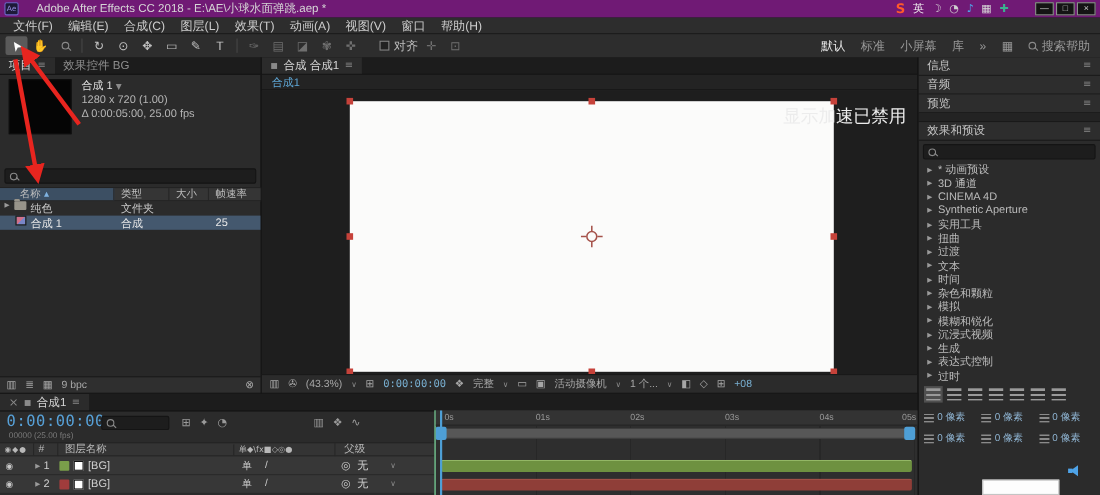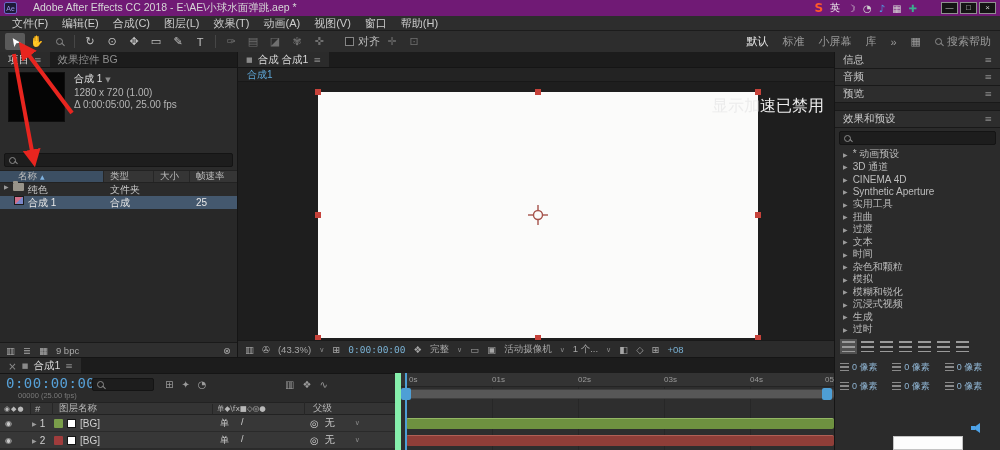--- a/index.html
+++ b/index.html
@@ -107,40 +107,40 @@
   .al.on{box-shadow:0 0 0 2px #505050;background-color:#505050}
   .fields{display:grid;grid-template-columns:1fr 1fr 1fr;gap:6px 2px;padding:4px 5px}
   .fld{display:flex;align-items:center;gap:3px;font-size:9px;color:#8fb4d2}
   .fld .ic{width:9px;height:8px;background:repeating-linear-gradient(to bottom,#8a8a8a 0 1.5px,transparent 1.5px 3.5px);flex:none}
   .speaker{position:absolute;right:14px;top:370px;width:16px;height:12px}
   .speaker::before{content:"";position:absolute;left:1px;top:4px;width:4px;height:4px;background:#4ea3e8}
   .speaker::after{content:"";position:absolute;left:3px;top:1px;border:5px solid transparent;border-right:7px solid #4ea3e8;border-left:0}
 
   
   .tl-tc{position:absolute;left:6px;top:17px;font-family:"DejaVu Sans Mono",monospace;font-size:14px;color:#57a1d8;letter-spacing:.5px}
-  .tl-tcsub{position:absolute;left:18px;top:33px;font-size:7.5px;color:#7a7a7a}
+  .tl-tcsub{position:absolute;left:8px;top:33px;font-size:7.5px;color:#7a7a7a}
   .tl-search{position:absolute;left:92px;top:20px;width:62px;height:13px}
   .tl-icons{position:absolute;top:21px;display:flex;gap:8px;color:#9a9a9a;font-size:10px}
   .tl-colhdr{position:absolute;left:0;top:44px;width:395px;height:13px;background:#343434;border-top:1px solid #222;border-bottom:1px solid #222;display:flex;align-items:center;font-size:9.5px;color:#b8b8b8}
   .c-av{width:30px;padding-left:4px;font-size:7px;letter-spacing:1px}
   .c-num{width:22px;border-left:1px solid #262626;padding-left:4px}
   .c-name{width:160px;border-left:1px solid #262626;padding-left:6px}
   .c-sw{width:92px;border-left:1px solid #262626;padding-left:4px;font-size:7.5px}
   .c-par{flex:1;border-left:1px solid #262626;padding-left:8px}
   .lrow{position:absolute;left:0;width:395px;height:17px;background:#373737;border-bottom:1px solid #2a2a2a;display:flex;align-items:center;font-size:10px;color:#d0d0d0}
   .l-av{width:30px;padding-left:5px;font-size:8px;color:#c8c8c8}
   .l-num{width:22px;display:flex;align-items:center;gap:3px;padding-left:2px}
   .l-num .i-caret{font-size:6px;color:#9a9a9a}
   .l-name{width:160px;display:flex;align-items:center;gap:4px;padding-left:2px}
   .lab{width:9px;height:9px;border-radius:1px;flex:none}
   .sol{width:9px;height:9px;background:#fff;border:1px solid #141414;flex:none}
   .l-sw{width:92px;display:flex;gap:12px;padding-left:8px;font-size:9px}
   .l-par{flex:1;display:flex;align-items:center;gap:6px;padding-left:6px}
   .l-par .i-dd{font-size:7px;color:#8a8a8a;margin-left:14px}
-  .track{position:absolute;left:395px;top:15px;width:439px;height:77px;background:#2e2e2e;border-left:6px solid #86efac;overflow:hidden}
+  .track{position:absolute;left:395px;top:15px;width:439px;height:77px;background:#2e2e2e;border-left:1px solid #86efac;overflow:hidden}
   .ruler{position:absolute;left:0;top:0;width:439px;height:14px;background:#333;border-bottom:1px solid #242424;font-size:8px;color:#9a9a9a}
   .rl{position:absolute;top:2px}
   .tgrid{position:absolute;left:5px;top:14px;width:434px;height:63px;background:repeating-linear-gradient(90deg,#272727 0 1px,transparent 1px 86px)}
   .wa{position:absolute;left:4px;top:16px;width:430px;height:10px;background:#575757;border:1px solid #3e3e3e;border-radius:3px}
   .tbar{position:absolute;left:5px;width:428px;height:11px;border-radius:2px}
   .tbar.g1{top:45px;background:#6e9140;border-top:1px solid #93b765}
   .tbar.r2{top:62px;background:#8f3e38;border-top:1px solid #b06055}
   .playhead{position:absolute;left:4px;top:0;width:2px;height:77px;background:#4e9fd6}
   .phandle{position:absolute;left:0;top:15px;width:10px;height:12px;background:#4e9fd6;border-radius:2px}
   .navend{position:absolute;right:2px;top:15px;width:10px;height:12px;background:#4e9fd6;border-radius:2px}
@@ -407,20 +407,24 @@
     <div class="eitem">
         <span class="i-caret"></span>
         <span>沉浸式视频</span>
       </div>
     <div class="eitem">
         <span class="i-caret"></span>
         <span>生成</span>
       </div>
     <div class="eitem">
         <span class="i-caret"></span>
+        <span>表达式控制</span>
+      </div>
+    <div class="eitem">
+        <span class="i-caret"></span>
         <span>过时</span>
       </div>
   </div>
   <div class="alrow">
     <span class="al on"></span>
     <span class="al"></span>
     <span class="al"></span>
     <span class="al"></span>
     <span class="al"></span>
     <span class="al"></span>

